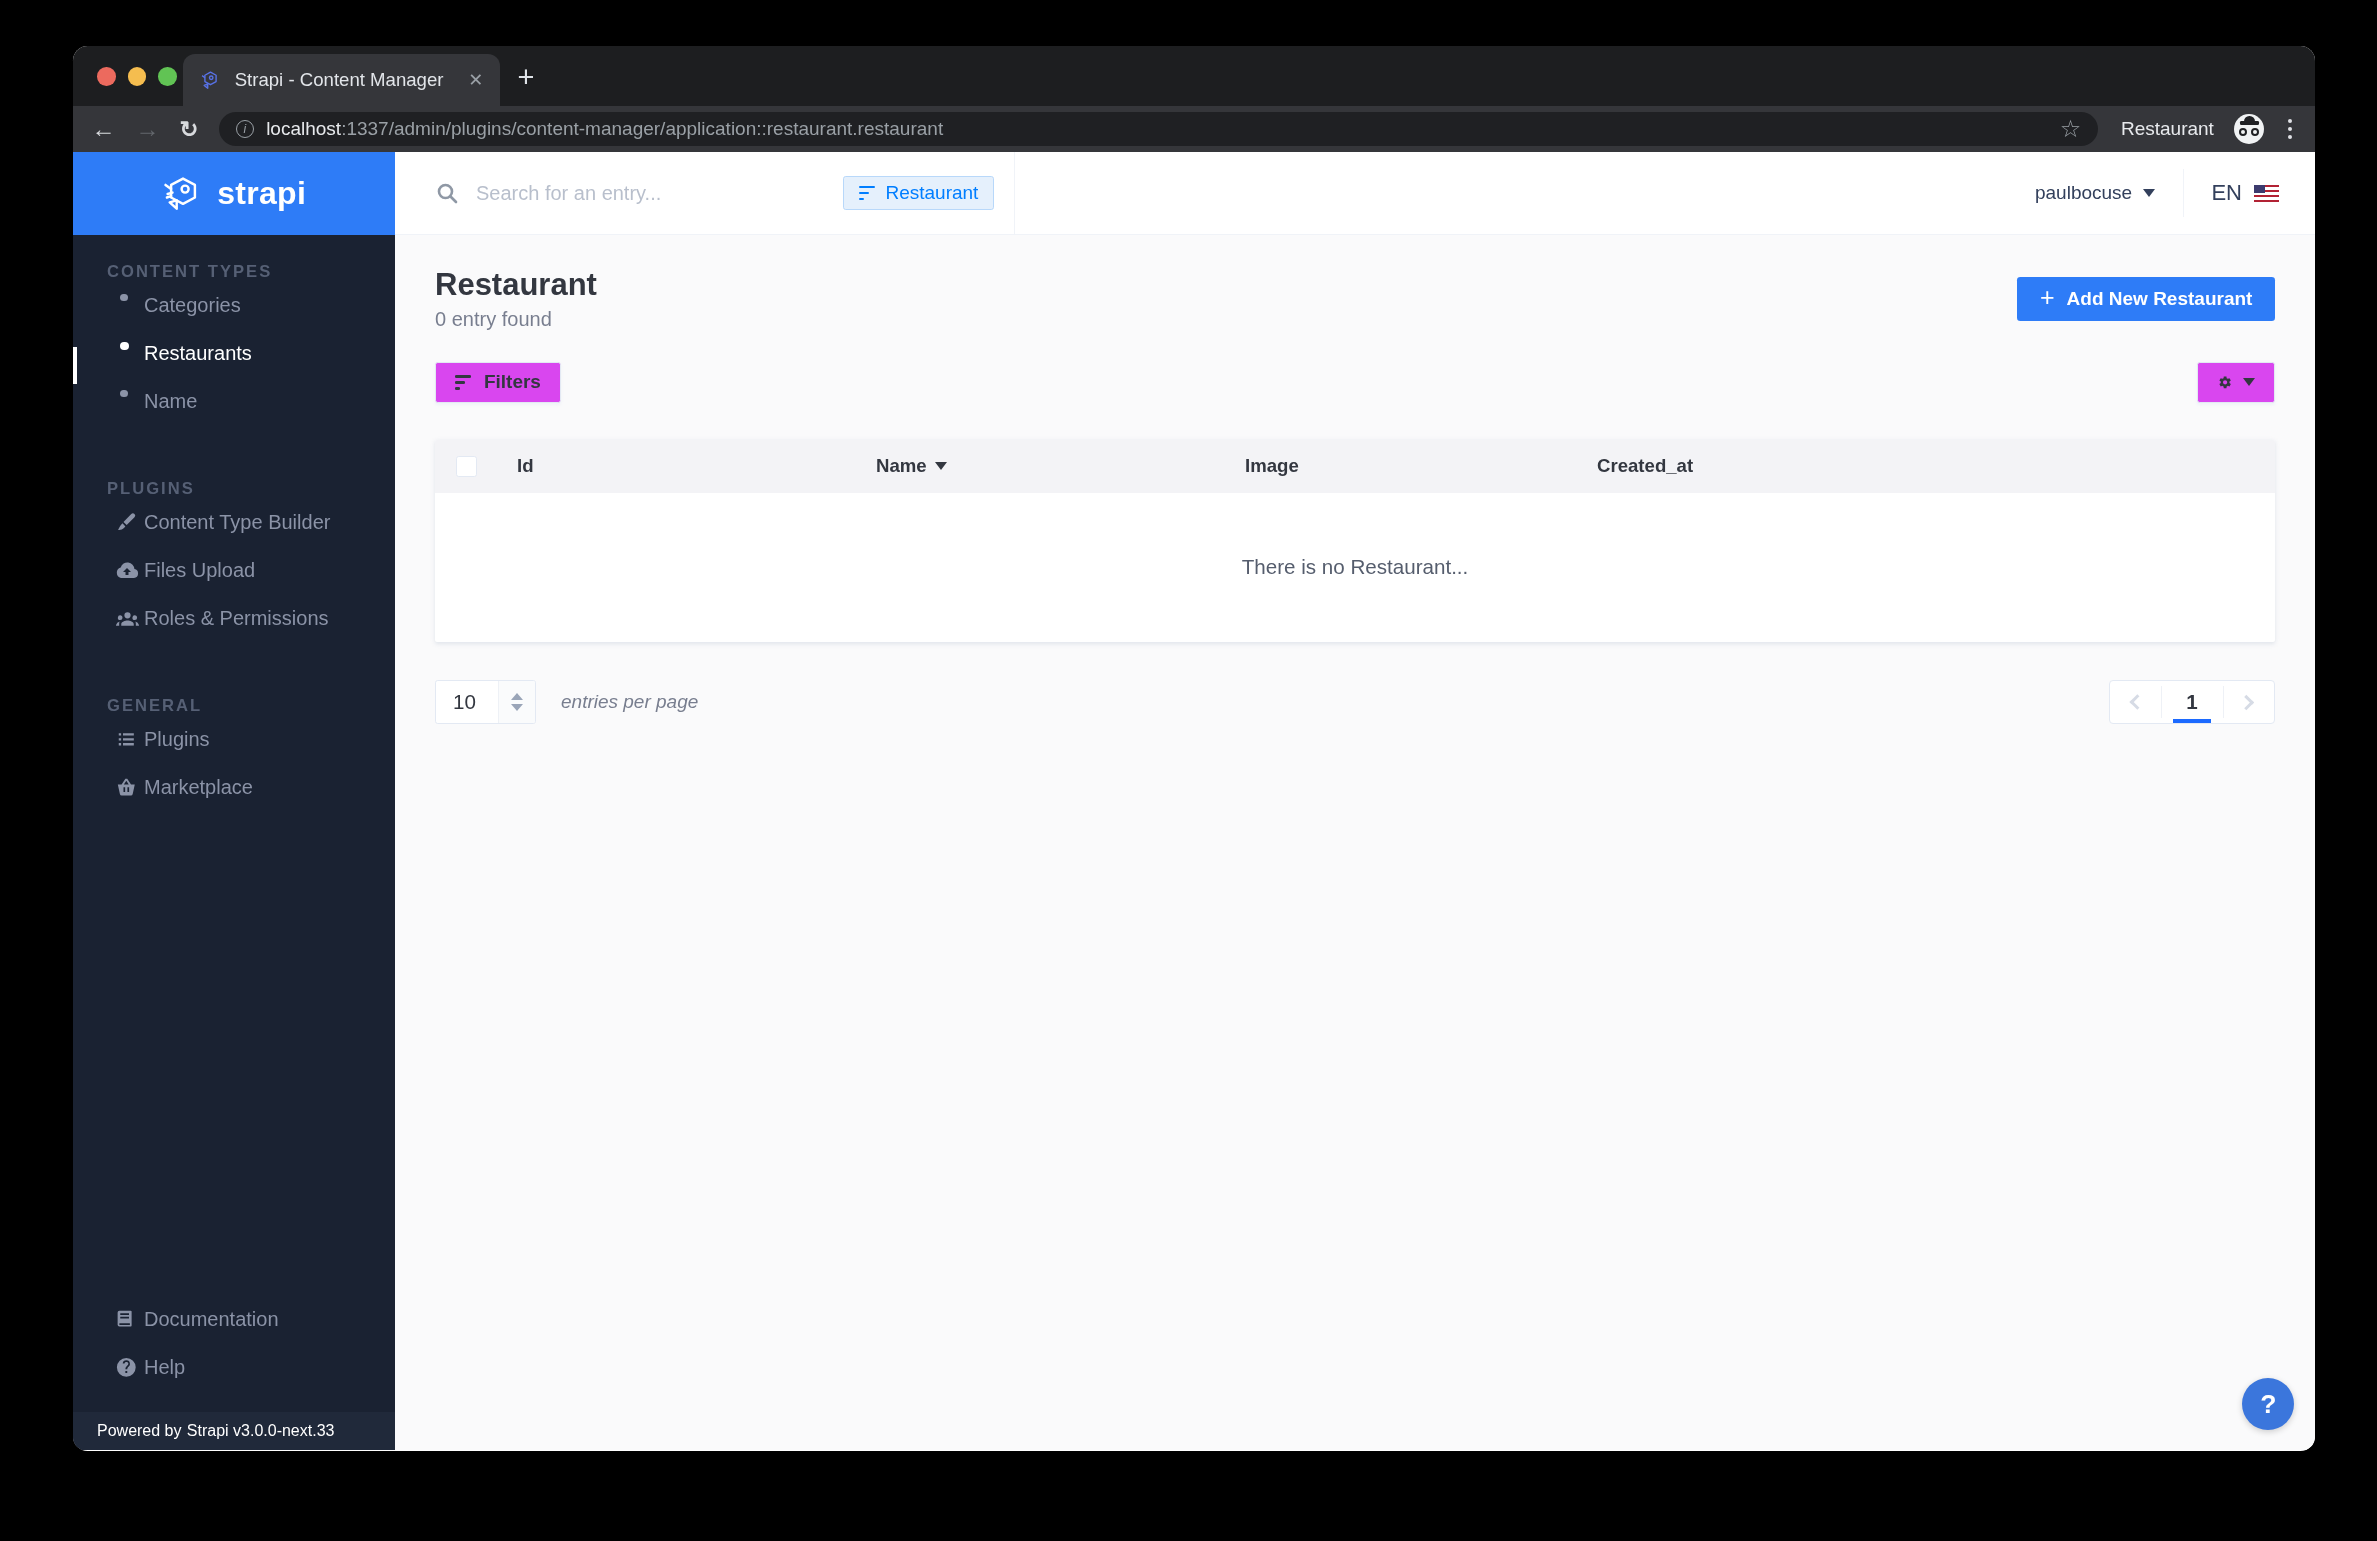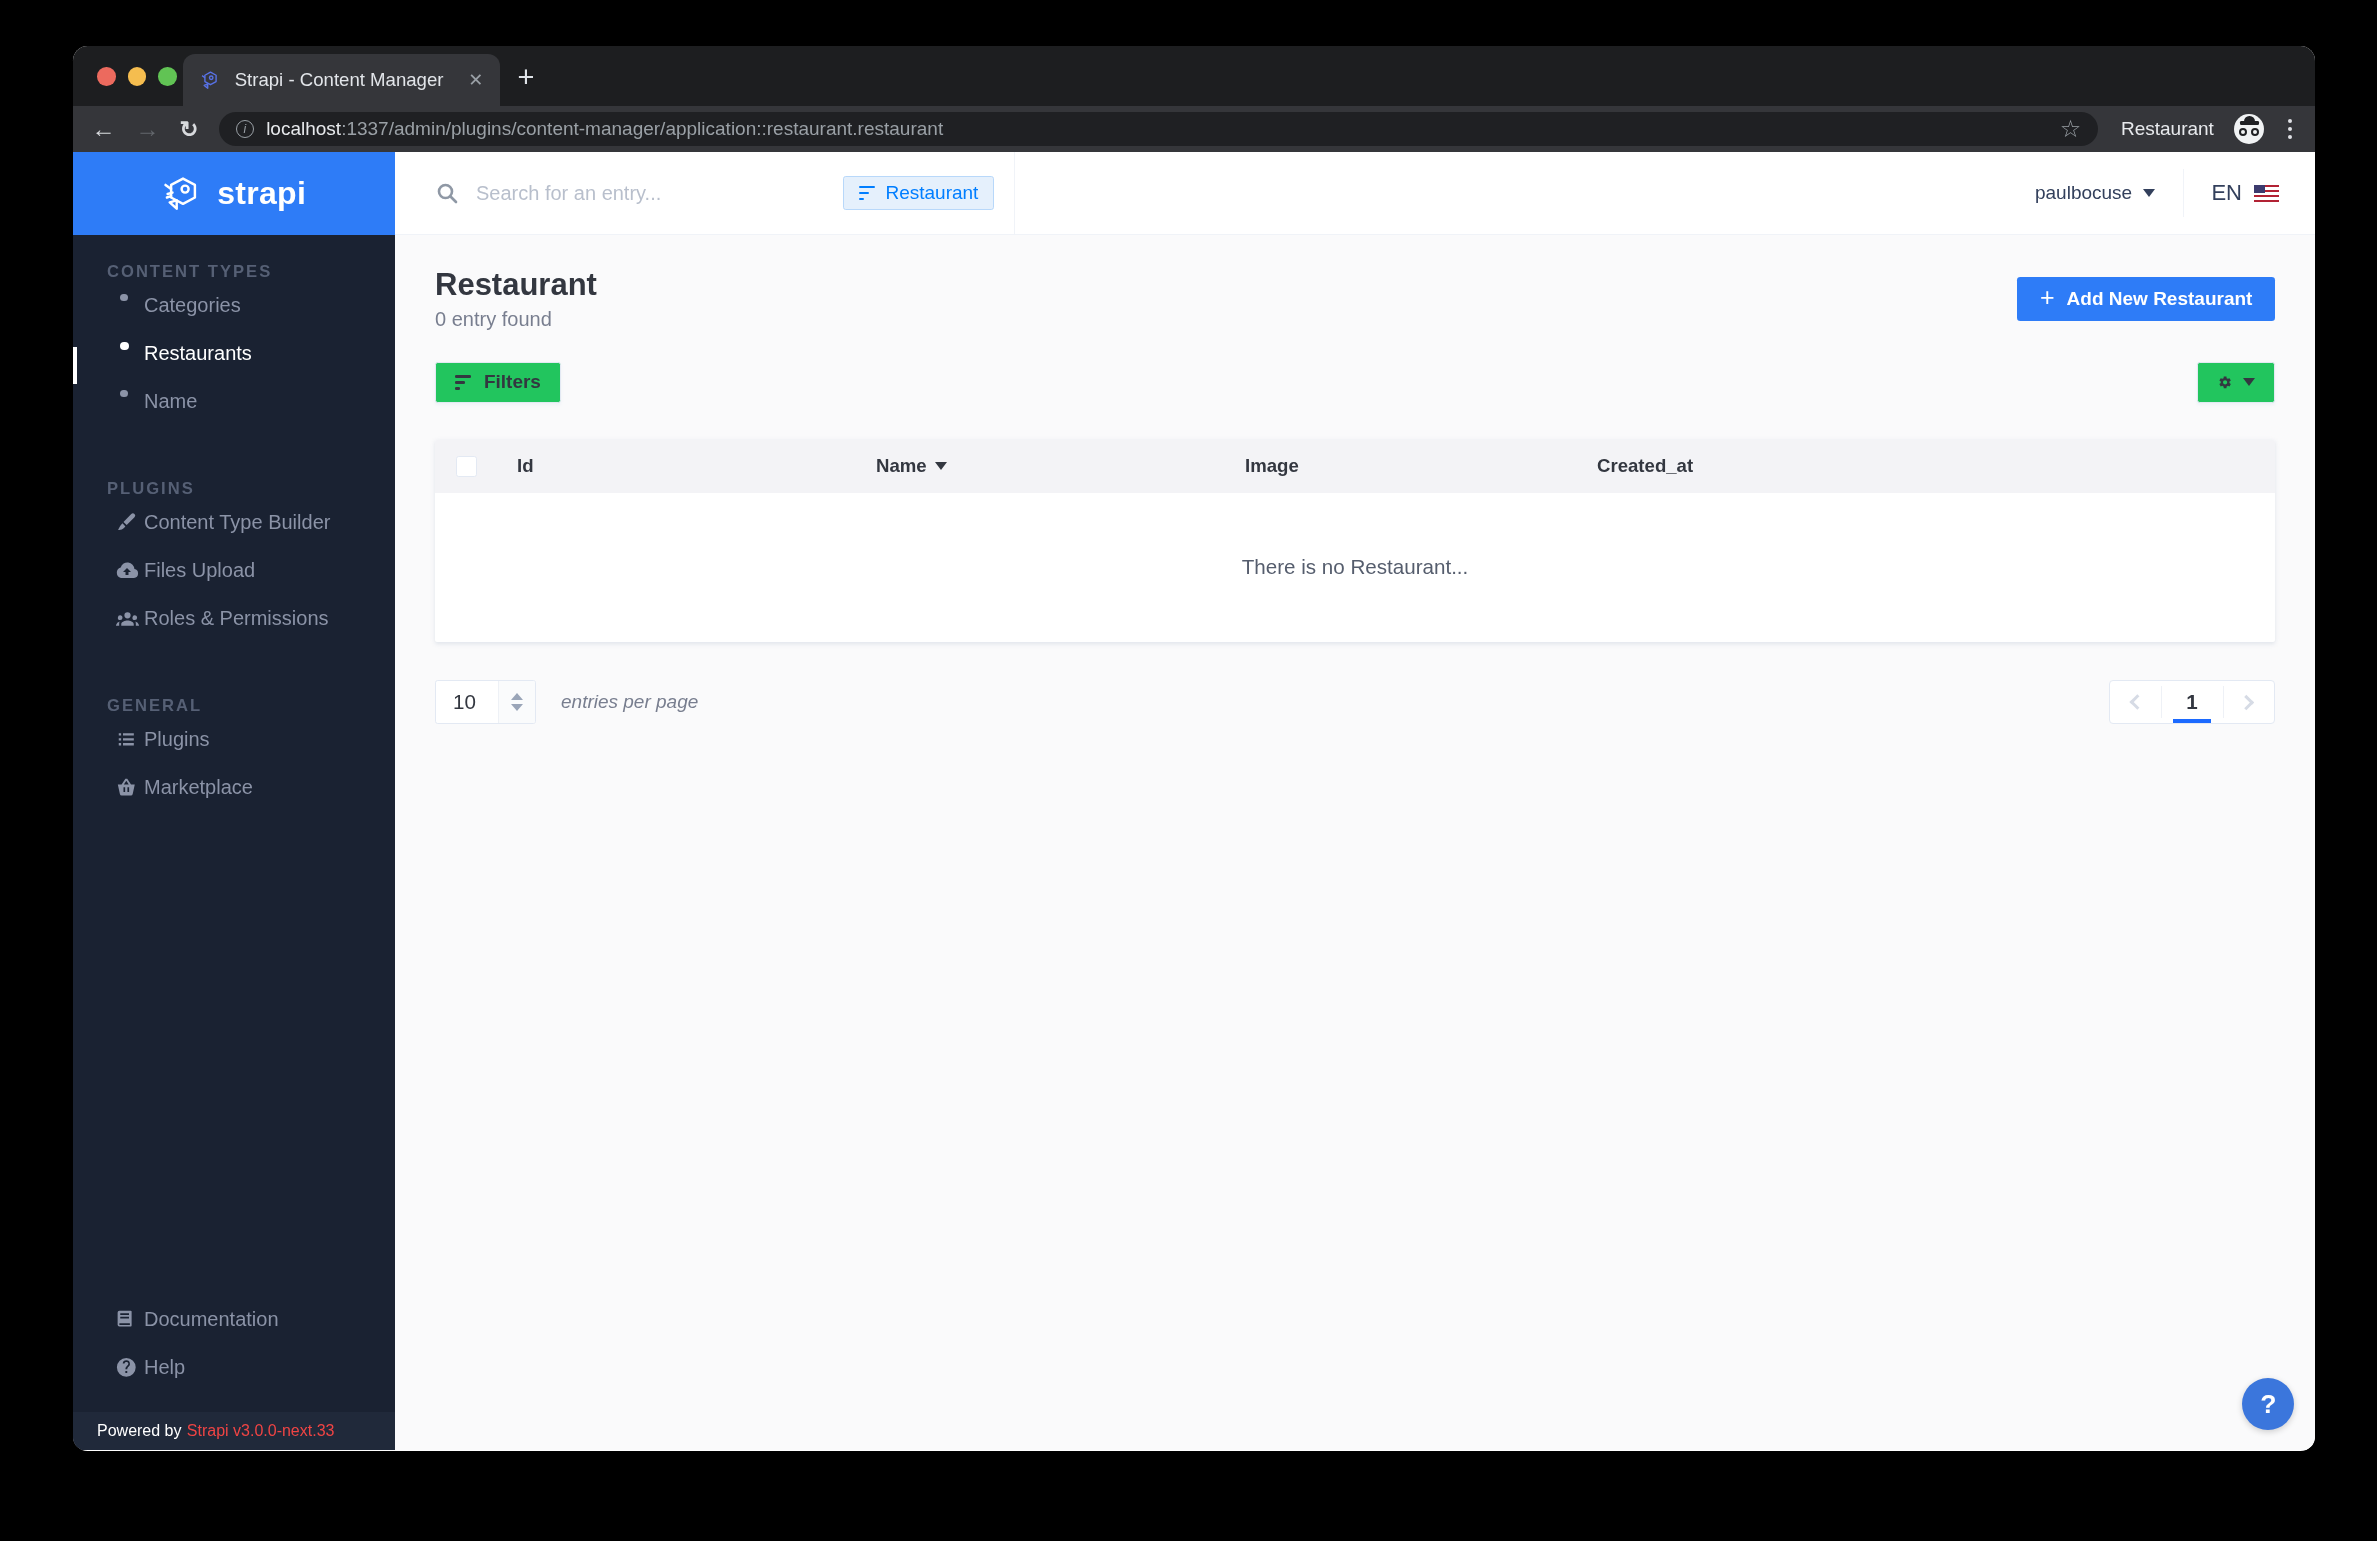--- a/index.html
+++ b/index.html
@@ -54,21 +54,21 @@
   .nav-ic { width:29px; display:flex; align-items:center; flex:none; }
   .bullet { width:7.3px; height:7.3px; border-radius:50%; background:#8b93a7; margin-left:5.3px; }
   .nav-label { font-size:20px; color:#8b93a7; }
   .nav-item.active .nav-label { color:#fff; font-weight:400; }
   .nav-item.active .bullet { background:#fff; width:8.6px; height:8.6px; }
   .active-bar { position:absolute; left:0; top:5.3px; width:4px; height:37px; background:#fff; }
 
   .sidebar-bottom { padding-bottom:8px; }
   .sidebar-footer { height:38px; background:#20293a; display:flex; align-items:center; padding-left:24px; gap:5.3px;
                     font-size:16px; color:#fff; }
-  .sidebar-footer .ver { color:#ef4444; }
+  .sidebar-footer .ver { color:#ffffff; }
 
   svg.gicon { fill:#8b93a7; }
 
   
   .main { flex:1; background:#fafafb; position:relative; display:flex; flex-direction:column; }
   .topbar { height:83px; background:#fff; border-bottom:0.7px solid #f0f3f8; display:flex; align-items:center; flex:none; }
   .search-zone { width:620px; height:100%; display:flex; align-items:center; padding-left:40px; gap:17px;
                  border-right:0.7px solid #f0f3f8; }
   .search-input { border:none; outline:none; font-size:20px; flex:1; color:#333740; font-family:"Liberation Sans", sans-serif; background:transparent; }
   .search-input::placeholder { color:#b8bfcc; }
@@ -89,21 +89,21 @@
 
   .content { padding:0 40px; flex:1; }
   .title-row { margin-top:32px; display:flex; align-items:center; justify-content:space-between; }
   .page-title { font-size:31px; font-weight:bold; color:#333740; }
   .page-sub { font-size:20px; color:#787e8f; margin-top:5.3px; }
   .add-btn { height:44px; background:#2e7cf7; border:none; border-radius:3.3px; color:#fff; font-size:19px; font-weight:600;
              display:flex; align-items:center; gap:12px; padding:0 22.6px; font-family:"Liberation Sans", sans-serif; cursor:pointer; }
   .add-plus { font-size:25px; font-weight:300; margin-top:-2.7px; }
 
   .filter-row { margin-top:30.5px; display:flex; align-items:center; justify-content:space-between; }
-  .btn-white { height:41px; background:#22c55e; border:0.7px solid #e3e9f3; border-radius:2.7px; display:flex; align-items:center;
+  .btn-white { height:41px; background:#d946ef; border:0.7px solid #e3e9f3; border-radius:2.7px; display:flex; align-items:center;
                gap:13.3px; padding:0 18.6px; font-size:19px; font-weight:600; color:#333740; cursor:pointer;
                font-family:"Liberation Sans", sans-serif; box-shadow:0 1.3px 2.7px rgba(227,233,243,.45); }
   .gear-btn { width:78px; justify-content:center; gap:10.6px; }
   .caret-sm { width:0; height:0; border-left:6px solid transparent; border-right:6px solid transparent; border-top:8px solid #333740; }
 
   .card { margin-top:37px; background:#fff; border-radius:2px; box-shadow:0 1.3px 4px rgba(166,180,200,.3); }
   .thead { height:53px; background:#f3f3f6; display:flex; align-items:center; border-radius:2px 2px 0 0;gap:7px; }
   .th { font-size:18.6px; font-weight:bold; color:#333740; display:flex; align-items:center; gap:8px; }
   .cell-check { width:75px; display:flex; justify-content:flex-end; }
   .checkbox { width:21px; height:21px; background:#fff; border:0.7px solid #e3e9f3; border-radius:2.7px; margin-right:33px; }

